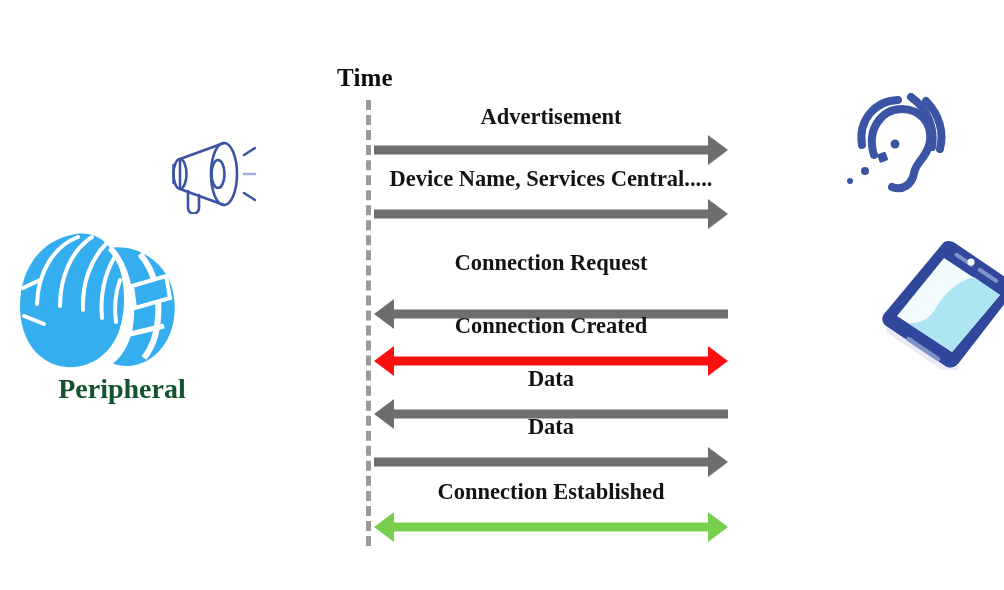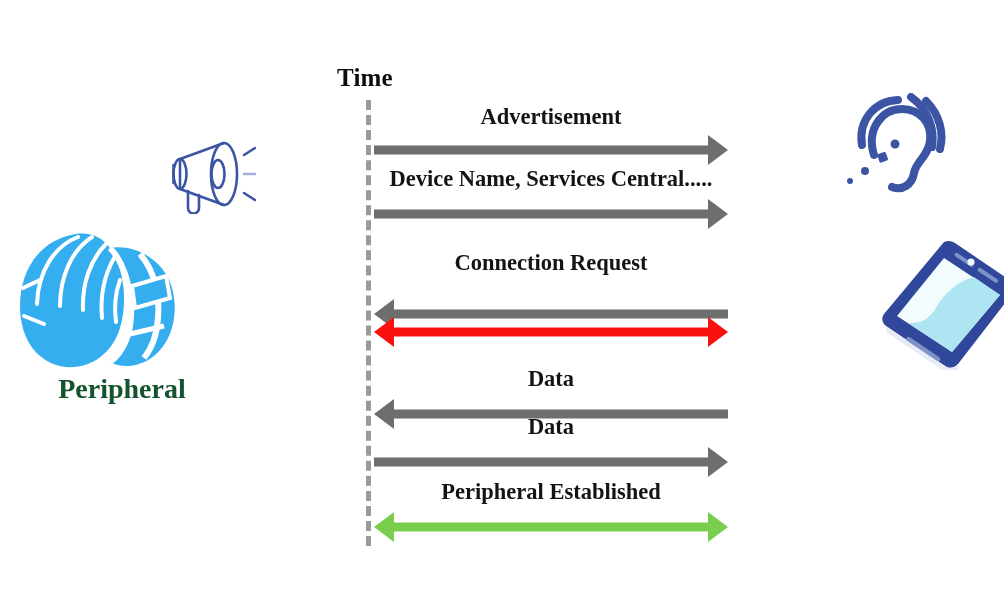--- a/index.html
+++ b/index.html
@@ -176,20 +176,21 @@
         </svg>
       </div>
       <div class="abs" style="left: 362px; top: 252px; width: 354px;">
         <div class="msg-label" style="width: 354px; margin-bottom: 22px;">Connection Request</div>
         <svg width="354" height="34" viewBox="0 0 354 34" class="arrow-svg">
           <rect x="20" y="12.5" width="334" height="9" fill="#6e6e6e"></rect>
           <path d="M0 17 L20 2 L20 32 Z" fill="#6e6e6e"></path>
         </svg>
       </div>
       <div class="abs" style="left: 362px; top: 315px; width: 354px;">
+        <div class="msg-label" style="width: 354px; margin-bottom: 6px;">Connection Created</div>
         <svg width="354" height="34" viewBox="0 0 354 34" class="arrow-svg">
           <rect x="20" y="12.5" width="314" height="9" fill="#fb1010"></rect>
           <path d="M0 17 L20 2 L20 32 Z" fill="#fb1010"></path>
           <path d="M354 17 L334 2 L334 32 Z" fill="#fb1010"></path>
         </svg>
       </div>
       <div class="abs" style="left: 362px; top: 368px; width: 354px;">
         <div class="msg-label" style="width: 354px; margin-bottom: 6px;">Data</div>
         <svg width="354" height="34" viewBox="0 0 354 34" class="arrow-svg">
           <rect x="20" y="12.5" width="334" height="9" fill="#6e6e6e"></rect>
@@ -197,21 +198,21 @@
         </svg>
       </div>
       <div class="abs" style="left: 362px; top: 416px; width: 354px;">
         <div class="msg-label" style="width: 354px; margin-bottom: 6px;">Data</div>
         <svg width="354" height="34" viewBox="0 0 354 34" class="arrow-svg">
           <rect x="0" y="12.5" width="334" height="9" fill="#6e6e6e"></rect>
           <path d="M354 17 L334 2 L334 32 Z" fill="#6e6e6e"></path>
         </svg>
       </div>
       <div class="abs" style="left: 362px; top: 481px; width: 354px;">
-        <div class="msg-label" style="width: 354px; margin-bottom: 6px;">Peripheral Established</div>
+        <div class="msg-label" style="width: 354px; margin-bottom: 6px;">Connection Established</div>
         <svg width="354" height="34" viewBox="0 0 354 34" class="arrow-svg">
           <rect x="20" y="12.5" width="314" height="9" fill="#79ce4e"></rect>
           <path d="M0 17 L20 2 L20 32 Z" fill="#79ce4e"></path>
           <path d="M354 17 L334 2 L334 32 Z" fill="#79ce4e"></path>
         </svg>
       </div>
     </div>
 
 </div>
 

